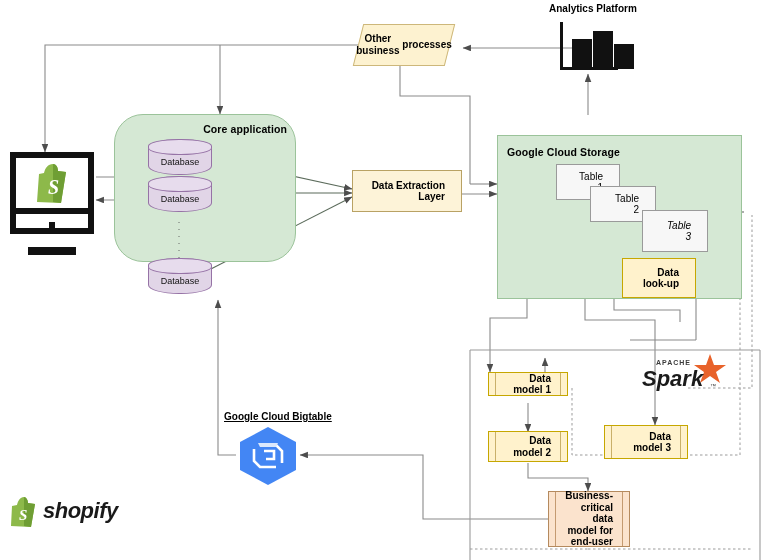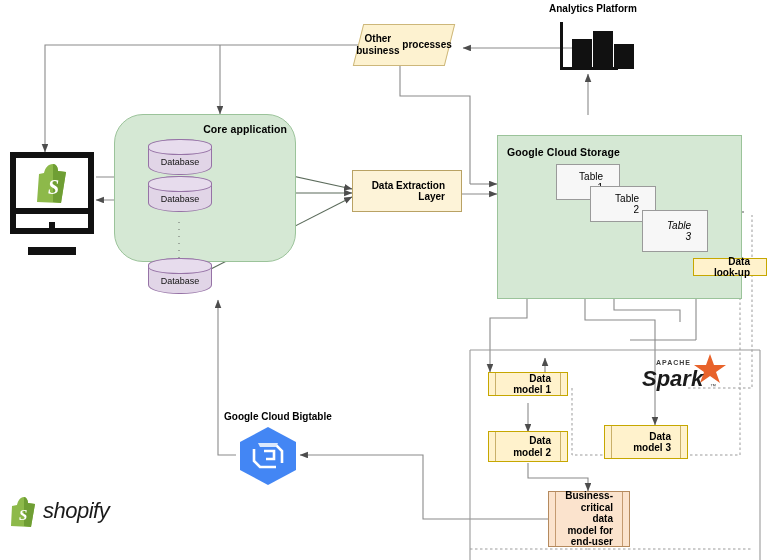--- a/index.html
+++ b/index.html
@@ -54,21 +54,21 @@
   .chart-ic{position:absolute;}
   .chart-axis-y{position:absolute;left:0;top:0;width:3px;height:48px;background:#111;}
   .chart-axis-x{position:absolute;left:0;top:45px;width:58px;height:3px;background:#111;}
   .bar{position:absolute;bottom:3px;background:#111;border:1px solid #111;}
 
   .hexwrap{position:absolute;}
   .lbl-plain{position:absolute;font-size:10px;font-weight:bold;white-space:nowrap;}
 
   .sparklogo{position:absolute;width:92px;height:44px;}
   .brand{position:absolute;}
-  .brand-txt{position:absolute;font-size:22px;font-weight:normal;font-style:italic;
+  .brand-txt{position:absolute;font-size:22px;font-weight:bold;font-style:italic;
              letter-spacing:-.5px;color:#1a1a1a;}
 </style>
 </head>
 <body>
 
 <div id="stage">
 
   <svg class="wires" viewBox="0 0 768 560">
     <defs>
       <marker id="ah" markerWidth="9" markerHeight="9" refX="7.2" refY="3" orient="auto">
@@ -198,21 +198,21 @@
   </div>
   <div class="node white-card" style="left:514px;top:164px;width:64px;height:36px;">
     <div class="boxtext reg">Table 1</div>
   </div>
   <div class="node white-card" style="left:548px;top:186px;width:66px;height:36px;">
     <div class="boxtext reg">Table 2</div>
   </div>
   <div class="node white-card" style="left:600px;top:210px;width:66px;height:42px;font-style:italic;">
     <div class="boxtext reg">Table 3</div>
   </div>
-  <div class="node yellow" style="left:693px;top:258px;width:74px;height:18px;">
+  <div class="node yellow" style="left:622px;top:258px;width:74px;height:40px;">
     <div class="boxtext">Data look-up</div>
   </div>
 
   <svg class="sparklogo" style="left:640px;top:352px;" viewBox="0 0 92 44">
     <path d="M70 2 L74 13 L86 13 L76 20 L80 31 L70 24 L60 31 L64 20 L54 13 L66 13 Z" fill="#e8622a"></path>
     <text x="16" y="13" font-family="Liberation Sans, sans-serif" font-size="7" font-weight="bold" fill="#3b3b3b" letter-spacing="1">APACHE</text>
     <text x="2" y="34" font-family="Liberation Sans, sans-serif" font-size="22" font-weight="bold" font-style="italic" fill="#1b1b1b">Spark</text>
     <text x="70" y="36" font-family="Liberation Sans, sans-serif" font-size="6" fill="#3b3b3b">™</text>
   </svg>
 
@@ -230,21 +230,21 @@
     <div class="boxtext">
       <div>
         <span>Business-</span><br>
         <span>critical data</span><br>
         <span>model for</span><br>
         <span>end-user</span>
       </div>
     </div>
   </div>
 
-  <div class="lbl-plain" style="left:224px;top:411px;">Google Cloud Bigtable</div>
+  <div class="lbl-plain" style="left:224px;top:411px;text-decoration:underline;">Google Cloud Bigtable</div>
   <div class="hexwrap" style="left:236px;top:425px;width:64px;height:62px;">
     <svg viewBox="0 0 64 62" width="64" height="62">
       <polygon points="32,2 60,17 60,45 32,60 4,45 4,17" fill="#4386f4"></polygon>
       <g fill="none" stroke="#ffffff" stroke-width="2.6">
         <path d="M24 20 L40 20 L46 26 L46 38"></path>
         <path d="M40 42 L24 42 L18 36 L18 24"></path>
         <path d="M28 26 L38 26 L38 34 L30 34"></path>
       </g>
       <g fill="#dbe8fc">
         <polygon points="22,18 42,18 40,22 24,22"></polygon>

